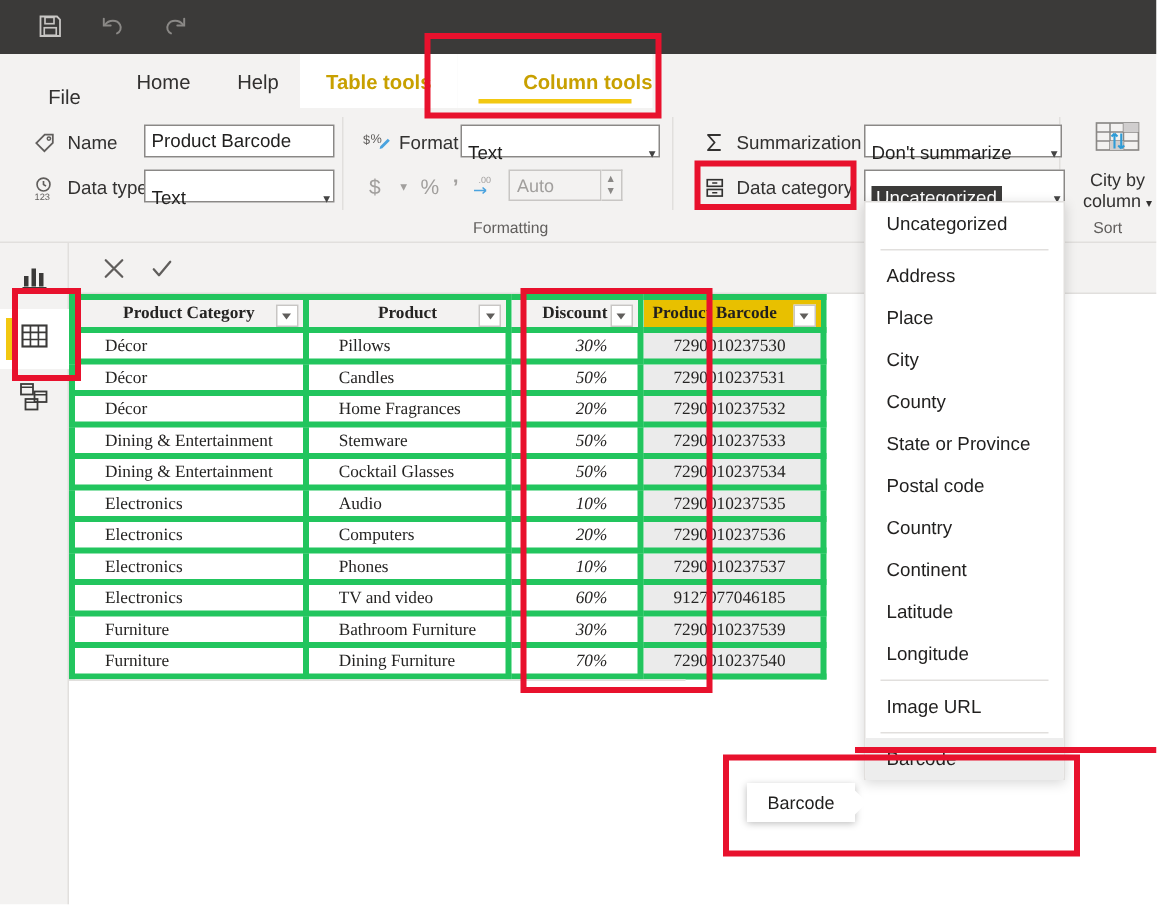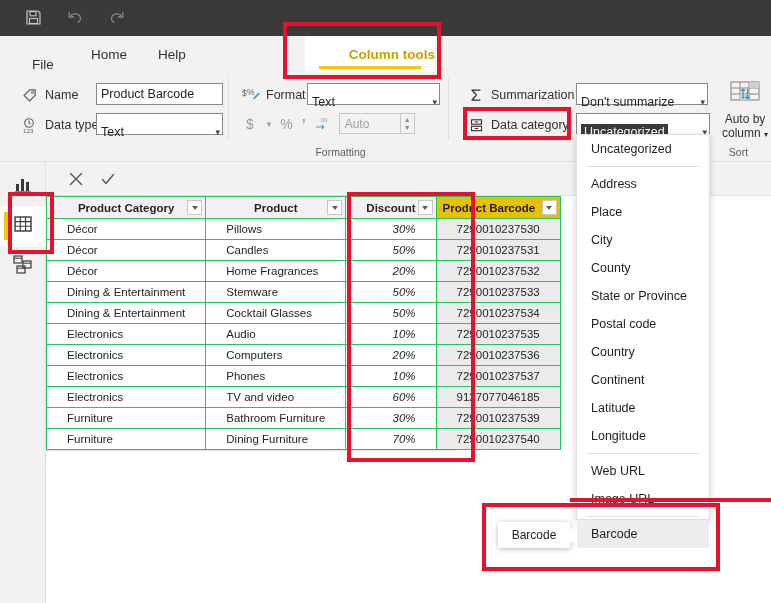--- a/index.html
+++ b/index.html
@@ -109,22 +109,22 @@
   .fb-btn { width:28px; height:24px; display:flex; align-items:center; justify-content:center; cursor:pointer; }
   .fb-input {
     position:absolute; left:86px; top:5px; right:8px; height:24px;
     background:#f3f2f1; border:none; cursor:text;
   }
 
   
   .gridwrap { position:absolute; left:46px; top:196px; width:725px; height:407px; background:#fff; }
   table.grid { border-collapse:collapse; table-layout:fixed; }
   table.grid th, table.grid td {
-    border:1px solid #22c55e; height:21px; font-size:11.5px;
-    padding:0 20px; color:#252423; overflow:hidden; white-space:nowrap;
+    border:4px solid #22c55e; height:21px; font-size:11.5px;
+    padding:0 20px; color:#252423; overflow:hidden; white-space:nowrap;font-family:Liberation Serif, serif;
   }
   table.grid th {
     background:#f3f2f1; font-weight:700; text-align:center; position:relative;
     height:22px; font-size:11.5px;
   }
   table.grid th.sel { background:#e8c000; color:#201f1e; text-align:left; padding-left:6px; }
   table.grid td.sel { background:#ebebeb; }
   td.num { text-align:right; font-style:italic; padding-right:5px; }
   .hdr-filter {
     position:absolute; right:3px; top:3px; width:15px; height:15px;
@@ -199,20 +199,23 @@
 
   <div class="ribbon-tabs">
     <div class="rtab file">
         <span>File</span>
       </div>
     <div class="rtab home">
         <span>Home</span>
       </div>
     <div class="rtab help">
         <span>Help</span>
+      </div>
+    <div class="rtab tabletools">
+        <span>Table tools</span>
       </div>
     <div class="rtab columntools">
       <span>Column tools</span>
       <div class="rtab-underline"></div>
     </div>
   </div>
 
   <div class="ribbon-body">
 
     <div class="rb-sep" style="left:228px;"></div>
@@ -319,21 +322,21 @@
       <span>
         <svg width="34" height="28" viewBox="0 0 34 28">
             <rect x="3" y="2" width="28" height="18" fill="none" stroke="#8a8886" stroke-width="1.1"></rect>
             <path d="M3 8h28M3 14h28M12 2v18M21 2v18" stroke="#8a8886" stroke-width="1"></path>
             <rect x="21" y="2" width="10" height="6" fill="#d0cece"></rect>
             <rect x="12" y="14" width="9" height="6" fill="#d0cece"></rect>
             <path d="M15 19V9m0 0-2 2m2-2 2 2" fill="none" stroke="#2e9bd6" stroke-width="1.4"></path>
             <path d="M19.5 9v10m0 0 2-2m-2 2-2-2" fill="none" stroke="#2e9bd6" stroke-width="1.4"></path>
           </svg>
       </span>
-      <span class="sb-txt">Auto by</span>
+      <span class="sb-txt">City by</span>
       <span class="sb-txt"><span>column</span> <span style="font-size:8px;">▾</span></span>
     </div>
     <div class="grp-label" style="left:706px; width:65px;">Sort</div>
   </div>
 
   <div class="leftnav">
     <div class="nav-item" style="top:4px;">
       <span>
         <svg width="20" height="20" viewBox="0 0 20 20">
             <rect x="3" y="10" width="3" height="7" fill="#3b3a39"></rect>
@@ -513,23 +516,20 @@
         <span>Continent</span>
       </div>
       <div class="dd-item">
         <span>Latitude</span>
       </div>
       <div class="dd-item">
         <span>Longitude</span>
       </div>
       <div class="dd-sep"></div>
       <div class="dd-item">
-        <span>Web URL</span>
-      </div>
-      <div class="dd-item">
         <span>Image URL</span>
       </div>
       <div class="dd-sep"></div>
       <div class="dd-item hl">
         <span>Barcode</span>
       </div>
     </div>
 
   <div class="tooltip">
     <span>Barcode</span>

